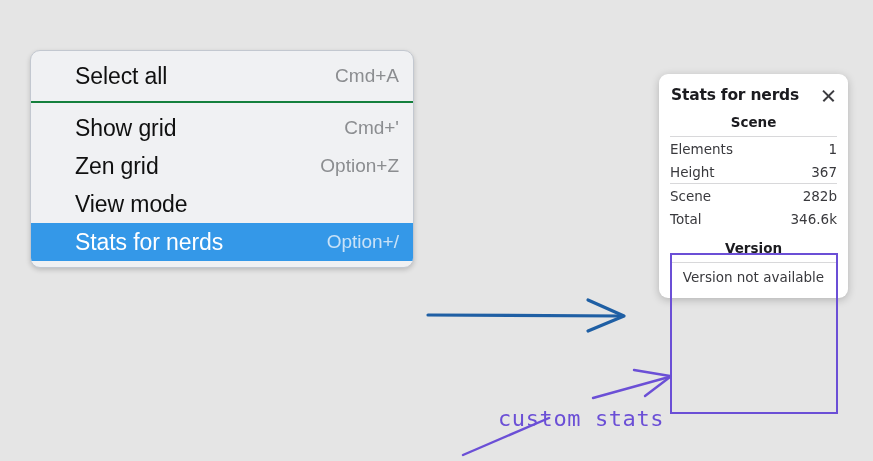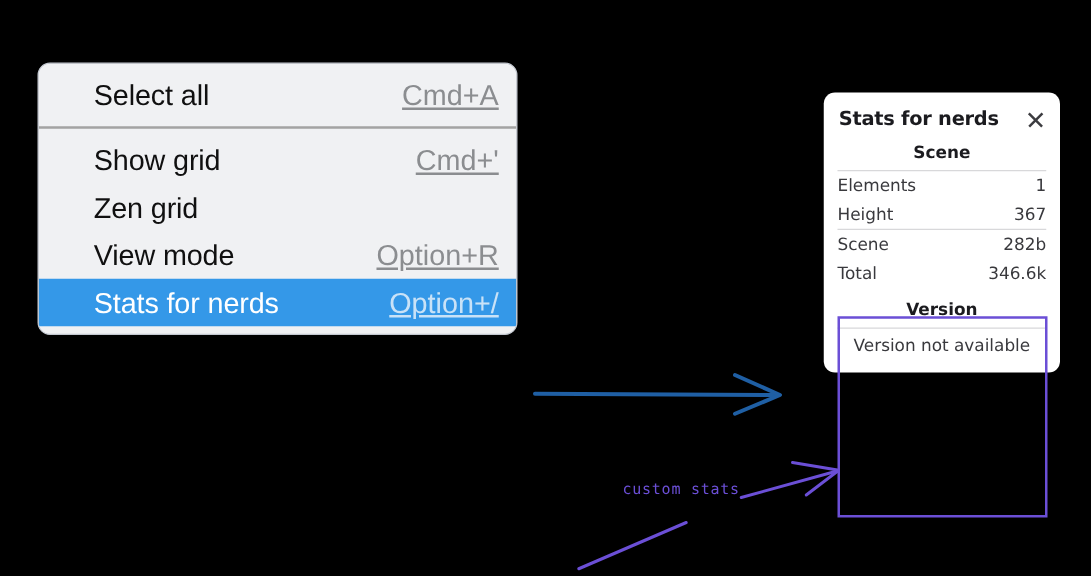--- a/index.html
+++ b/index.html
@@ -4,63 +4,62 @@
 <style>
   html, body {
     margin: 0;
     padding: 0;
     background: #ffffff;
   }
   #canvas {
     position: relative;
     width: 873px;
     height: 461px;
-    background: #000000;
+    background: #e5e5e5;
     overflow: hidden;
     font-family: "Liberation Sans", sans-serif;
   }
 
   
   #context-menu {
     position: absolute;
     left: 30px;
     top: 50px;
     width: 382px;
     background: #f0f1f3;
     border: 1px solid #c3c8d0;
     border-radius: 10px;
     box-shadow: 0 2px 5px rgba(0,0,0,0.18);
     overflow: hidden;
   }
   .menu-group {
     padding: 6px 0;
   }
   .menu-group + .menu-group {
-    border-top: 2px solid #a3a3a3;
+    border-top: 2px solid #15803d;
   }
   .menu-item {
     display: flex;
     align-items: center;
     justify-content: space-between;
     height: 38px;
     padding: 0 14px 0 44px;
     box-sizing: border-box;
     cursor: default;
   }
   .menu-item .label {
     font-size: 23px;
     color: #101010;
     letter-spacing: -0.1px;
     white-space: nowrap;
   }
   .menu-item .shortcut {
-    font-size: 23px;
+    font-size: 19px;
     color: #8b8d90;
     white-space: nowrap;
-    text-decoration: underline;
   }
   .menu-item.selected {
     background: #3498e8;
   }
   .menu-item.selected .label { color: #ffffff; }
   .menu-item.selected .shortcut { color: #c9e2f7; }
 
   
   #stats-panel {
     position: absolute;
@@ -150,23 +149,23 @@
   
   #annotations {
     position: absolute;
     left: 0; top: 0;
     width: 873px; height: 461px;
     pointer-events: none;
   }
   #annotation-text {
     position: absolute;
     left: 498px;
-    top: 384px;
+    top: 406px;
     font-family: "DejaVu Sans Mono", monospace;
-    font-size: 12px;
+    font-size: 22px;
     color: #6b4fd6;
     letter-spacing: 0.6px;
     white-space: nowrap;
   }
 </style>
 </head>
 <body>
 
 <div id="canvas">
 
@@ -179,24 +178,24 @@
       </div>
     </div>
 
     <div class="menu-group">
       <div class="menu-item">
         <span class="label">Show grid</span>
         <span class="shortcut">Cmd+'</span>
       </div>
       <div class="menu-item">
         <span class="label">Zen grid</span>
+        <span class="shortcut">Option+Z</span>
       </div>
       <div class="menu-item">
         <span class="label">View mode</span>
-        <span class="shortcut">Option+R</span>
       </div>
       <div class="menu-item selected">
         <span class="label">Stats for nerds</span>
         <span class="shortcut">Option+/</span>
       </div>
     </div>
 
   </div>
 
   <div id="stats-panel">

